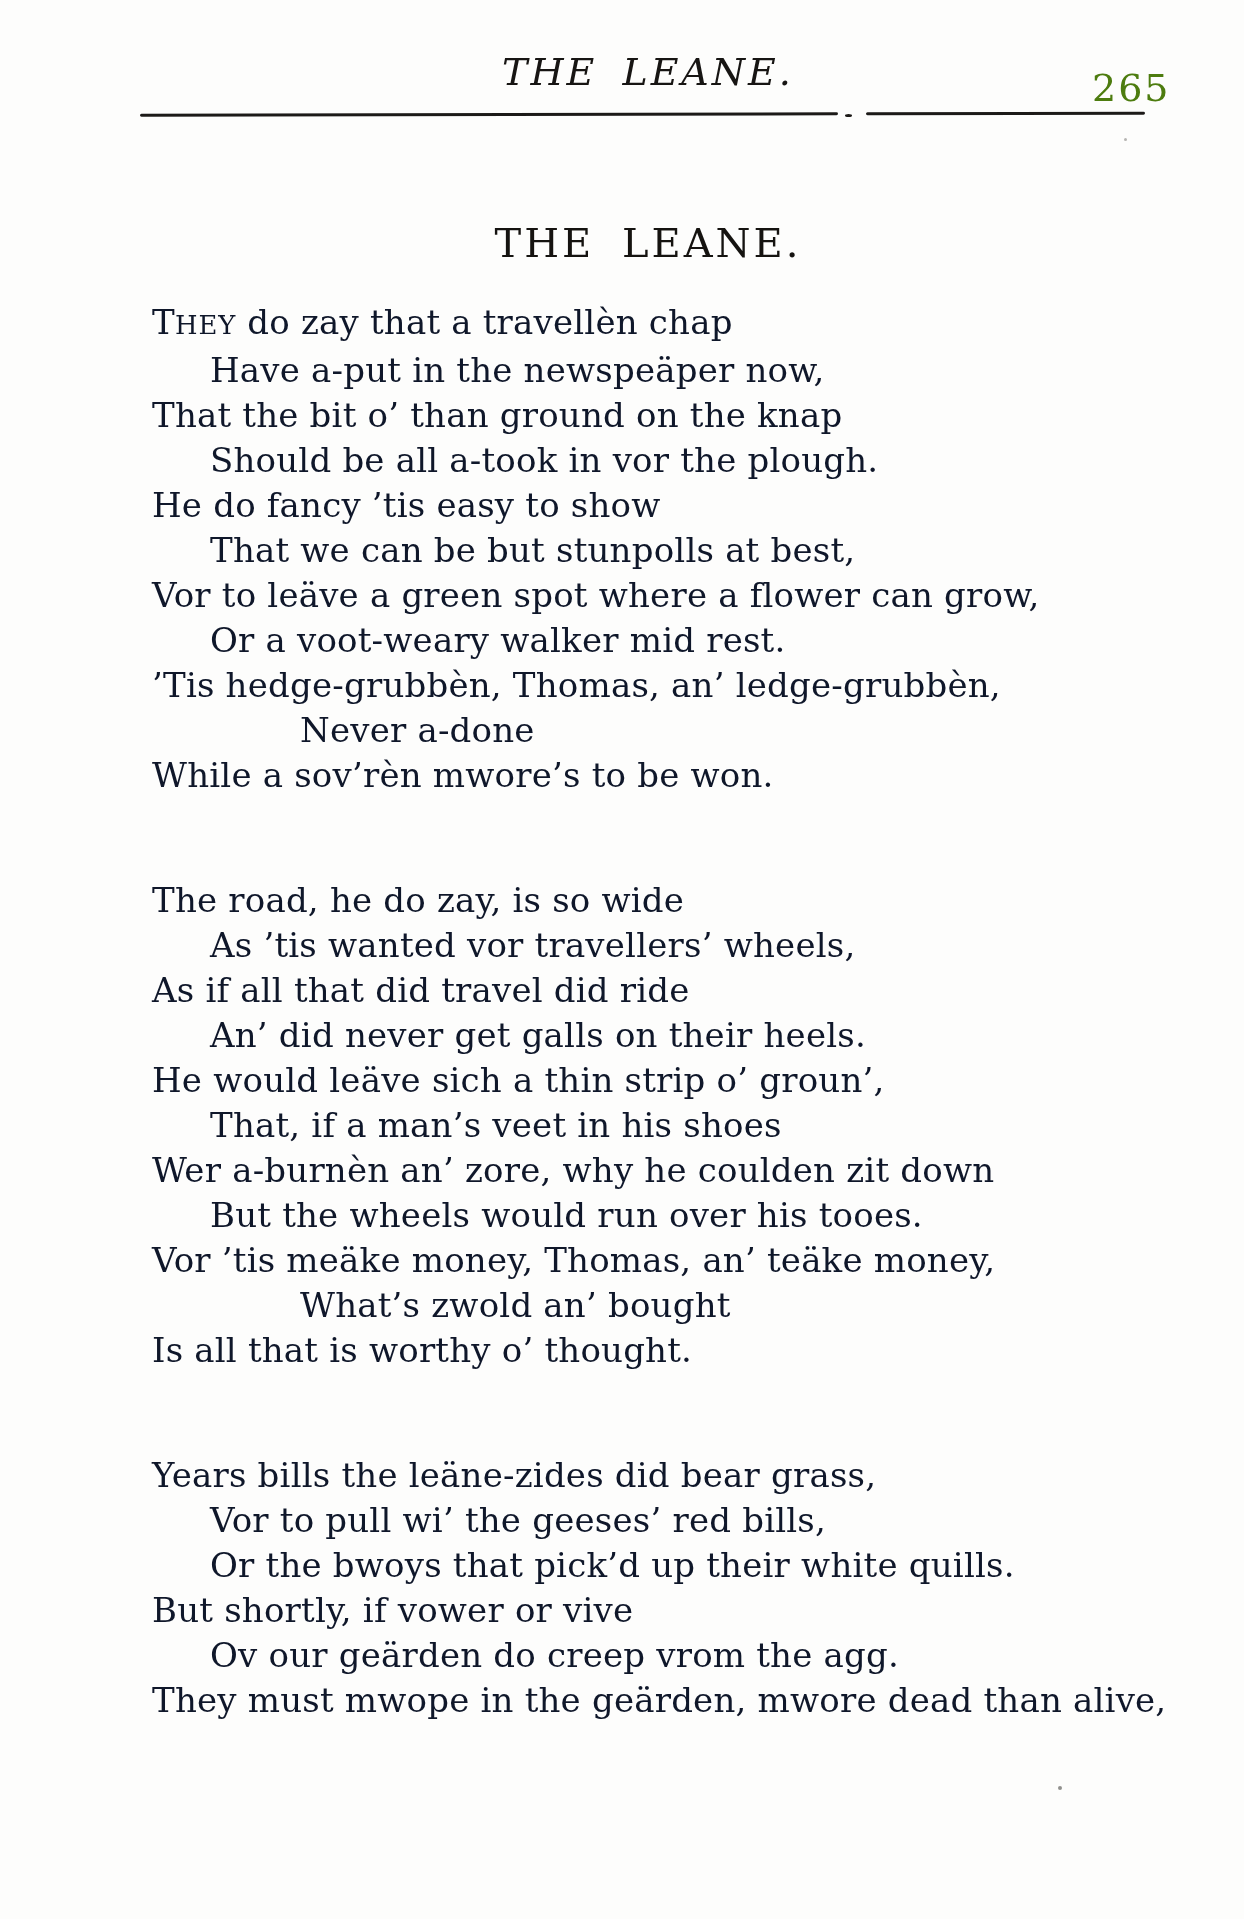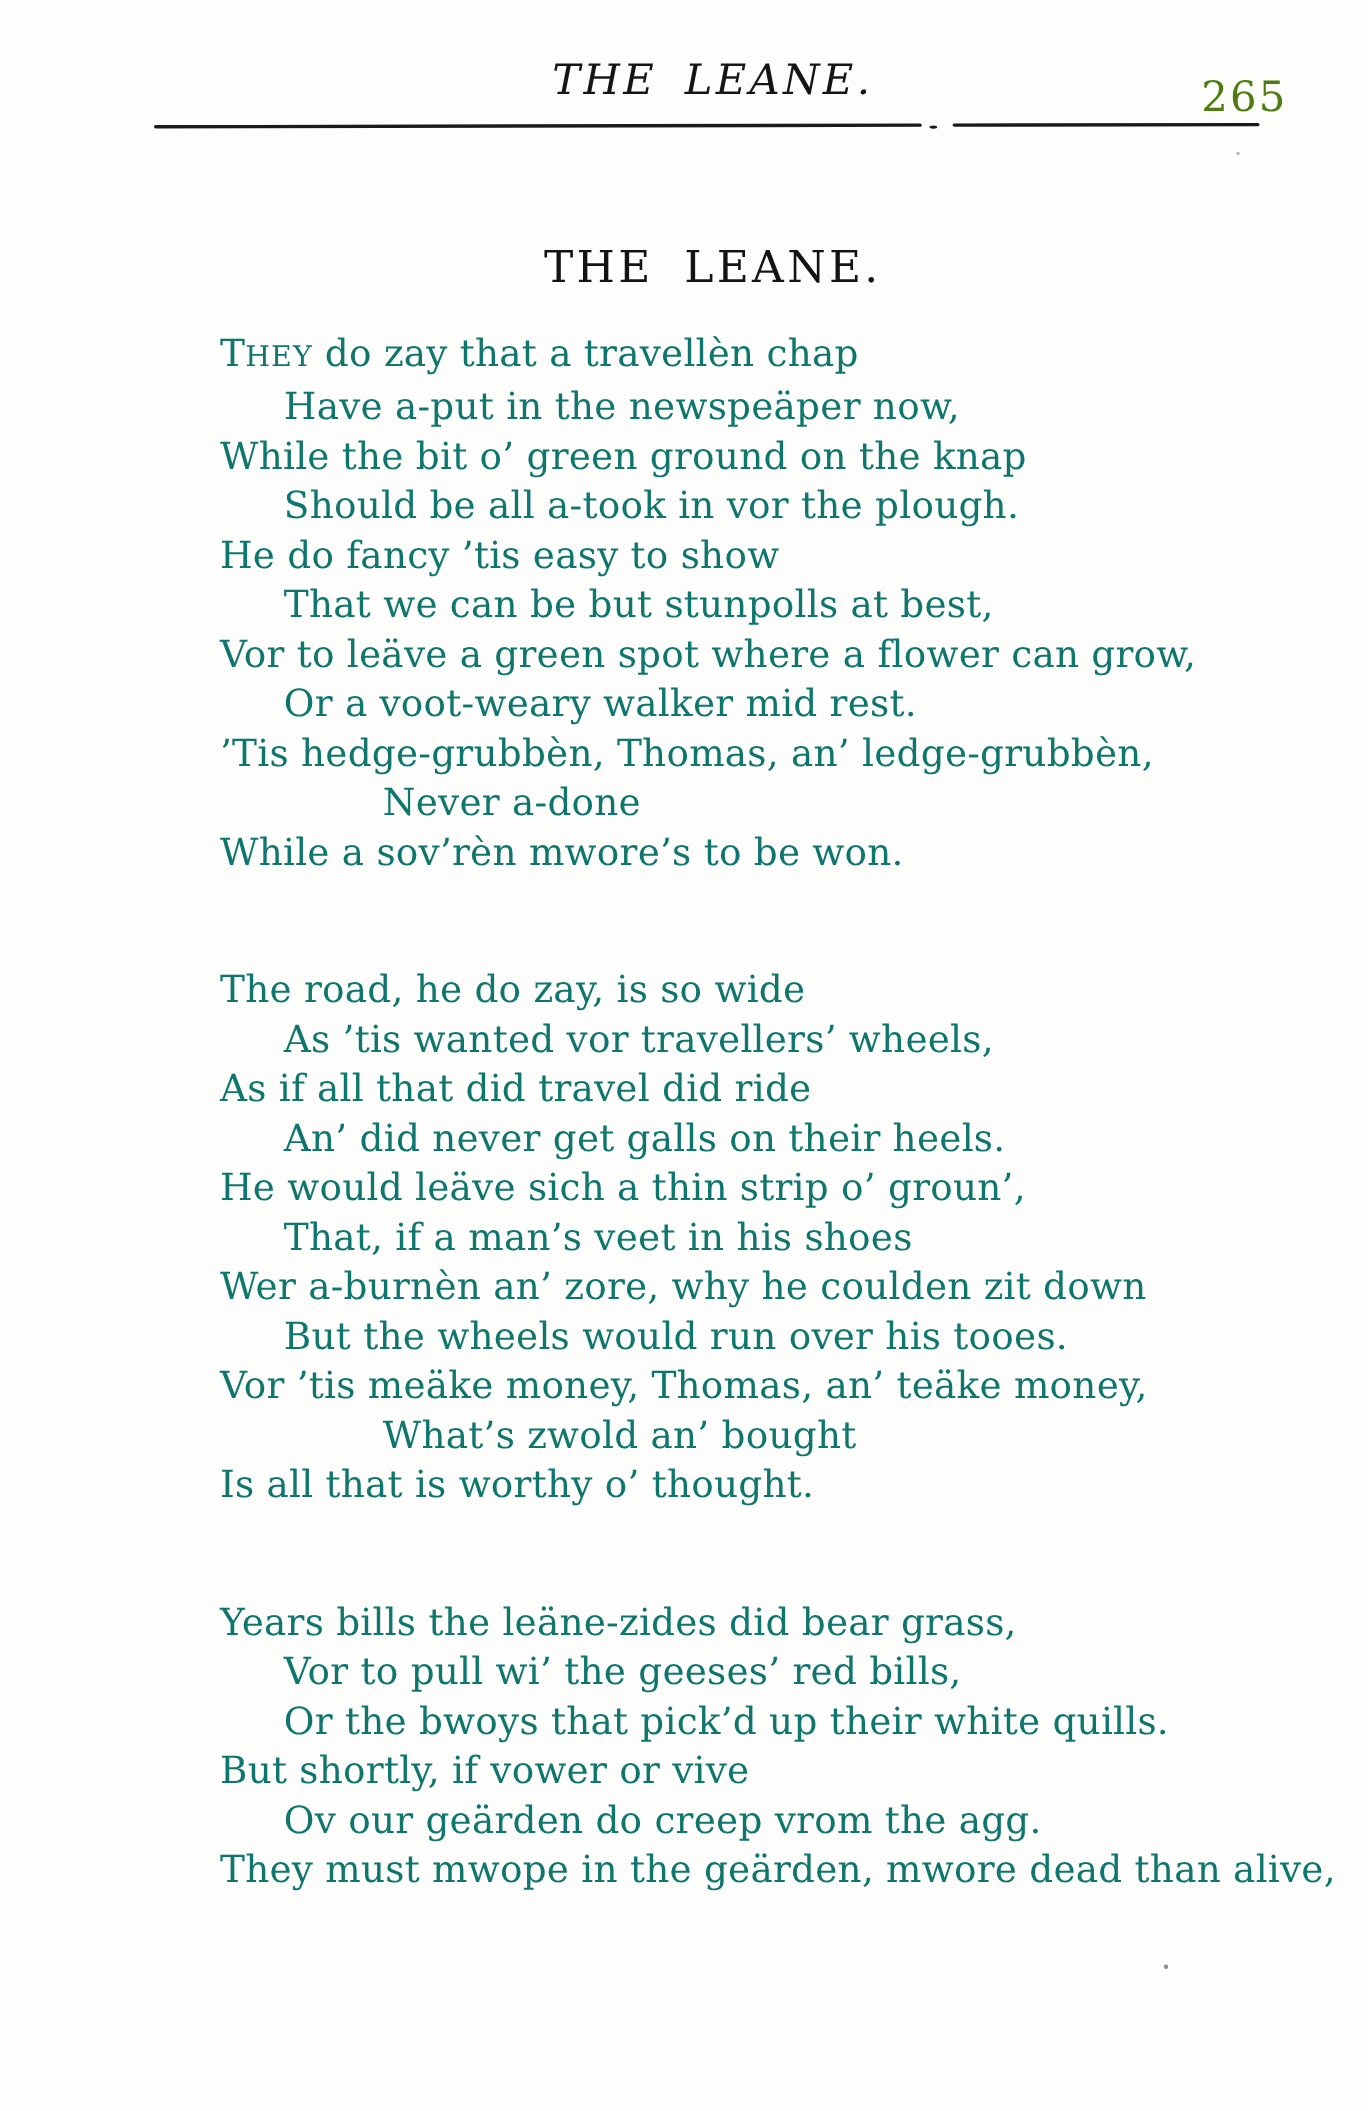--- a/index.html
+++ b/index.html
@@ -72,22 +72,21 @@
   }
 
   
   .poem {
     position: absolute;
     top: 300px;
     left: 152px;
     width: 1010px;
     font-size: 34px;
     line-height: 45px;
-    color: #0f766e;
-    margin-left: 48px;
+    color: #0f172a;
   }
   .stanza { margin: 0; }
   .stanza + .stanza { margin-top: 80px; }
   .poem-line {
     white-space: nowrap;
     letter-spacing: 0.2px;
   }
   .poem-line.ind-0 { padding-left: 0; }
   .poem-line.ind-1 { padding-left: 58px; }
   .poem-line.ind-2 { padding-left: 148px; }
@@ -120,21 +119,21 @@
     <div class="rule-dot"></div>
     <div class="rule-seg s2"></div>
   </div>
 
   <div class="poem-title">THE LEANE.</div>
 
   <div class="poem" id="poem">
       <div class="stanza">
         <div class="poem-line ind-0">T<span class="sc">hey</span> do zay that a travellèn chap</div>
         <div class="poem-line ind-1">Have a-put in the newspeäper now,</div>
-        <div class="poem-line ind-0">While the bit o’ green ground on the knap</div>
+        <div class="poem-line ind-0">That the bit o’ than ground on the knap</div>
         <div class="poem-line ind-1">Should be all a-took in vor the plough.</div>
         <div class="poem-line ind-0">He do fancy ’tis easy to show</div>
         <div class="poem-line ind-1">That we can be but stunpolls at best,</div>
         <div class="poem-line ind-0">Vor to leäve a green spot where a flower can grow,</div>
         <div class="poem-line ind-1">Or a voot-weary walker mid rest.</div>
         <div class="poem-line ind-0">’Tis hedge-grubbèn, Thomas, an’ ledge-grubbèn,</div>
         <div class="poem-line ind-2">Never a-done</div>
         <div class="poem-line ind-0">While a sov’rèn mwore’s to be won.</div>
       </div>
       <div class="stanza">

